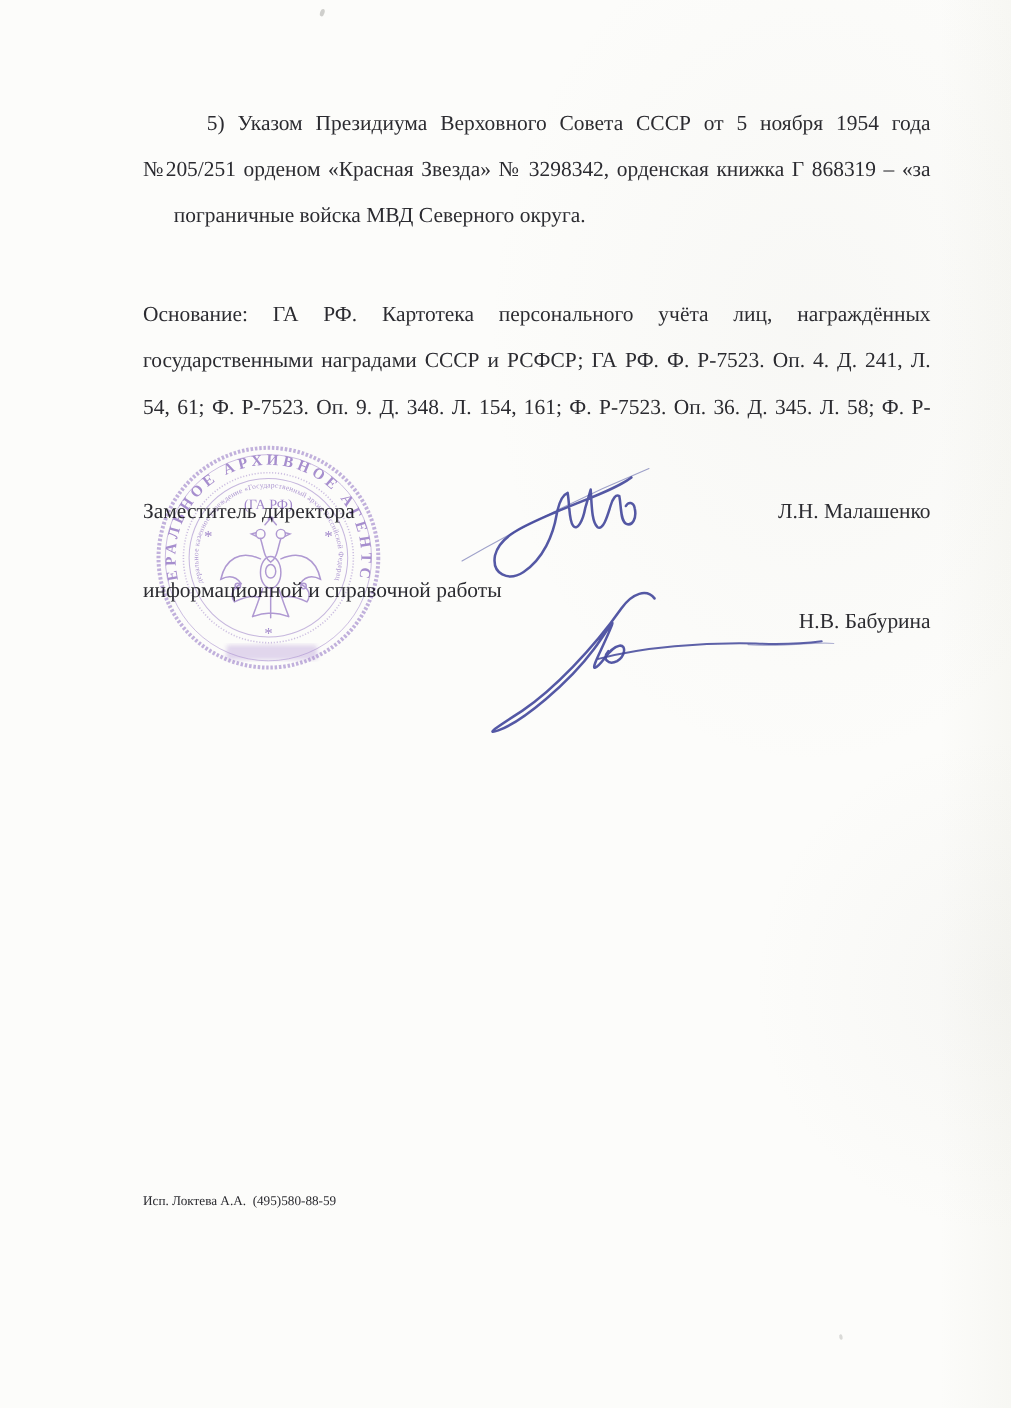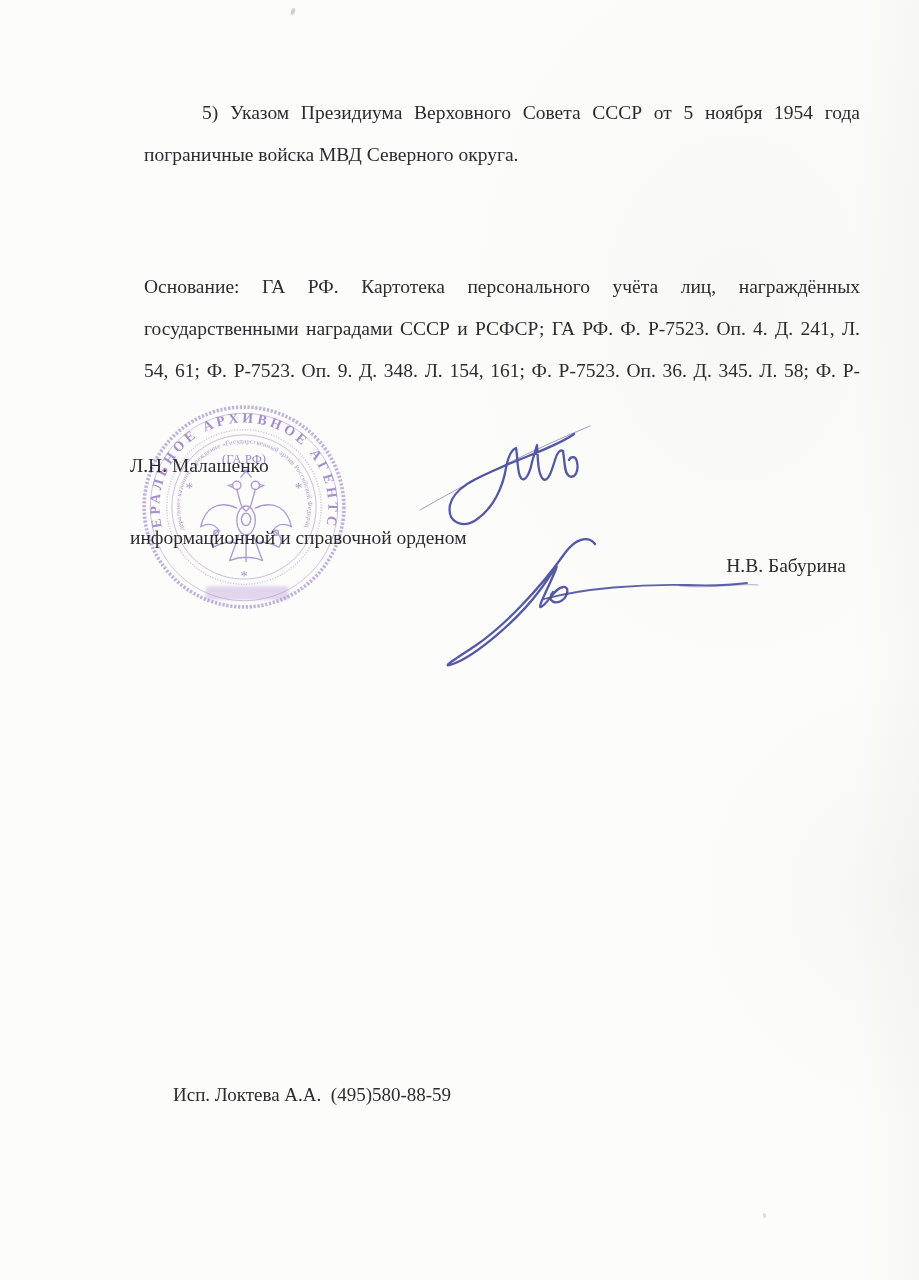--- a/index.html
+++ b/index.html
@@ -12,77 +12,79 @@
     position:absolute;inset:0;
     background:
       radial-gradient(420px 560px at 80% 24%, rgba(190,190,182,0.07), rgba(190,190,182,0) 70%),
       radial-gradient(300px 300px at 99% 70%, rgba(185,185,178,0.08), rgba(185,185,178,0) 75%),
       linear-gradient(to right,#fcfcfa 0%,#fcfcfa 93%,#f7f7f3 100%);
   }
   .speck{position:absolute;background:#9a9a94;border-radius:50%;}
   .speck.s1{left:291px;top:8px;width:4px;height:7px;opacity:.45;transform:rotate(18deg);}
   .speck.s2{left:763px;top:1213px;width:3px;height:5px;opacity:.35;transform:rotate(-12deg);}
 
-  .textblock{position:absolute;left:144px;width:716px;color:#2b2b30;}
+  .textblock{position:absolute;left:130px;width:716px;color:#2b2b30;}
   .para{font-size:19.5px;}
   .para .line{
     line-height:42px;height:42px;white-space:nowrap;
     text-align:justify;text-align-last:justify;
   }
-  .para .line.left{text-align-last:left;}
+  .para .line.left{text-align-last:left;margin-left:28px;}
   .para .line.indent{padding-left:58px;}
   #para-award{top:92px;}
   #para-basis{top:266px;}
   .ulabel{text-underline-offset:3px;text-decoration-thickness:1px;}
 
   .sigrow{position:absolute;left:130px;right:73px;color:#2b2b30;font-size:19.5px;line-height:28px;}
   #sigrow1{top:452px;display:flex;justify-content:space-between;}
   #sigrow2-title{top:524px;}
   #sigrow2-name{position:absolute;right:73px;top:552px;color:#2b2b30;font-size:19.5px;line-height:28px;text-align:right;}
 
   #footer-line{
     position:absolute;left:130px;top:1084px;color:#2b2b30;
-    font-size:19px;white-space:pre;margin-left:43px;
+    font-size:12px;white-space:pre;
   }
 
   .stamp{
     position:absolute;left:141px;top:404px;width:206px;height:206px;
     mix-blend-mode:multiply;opacity:.92;
   }
   .sig-svg{position:absolute;mix-blend-mode:multiply;}
   #sig1{left:408px;top:412px;width:240px;height:140px;}
   #sig2{left:425px;top:530px;width:335px;height:150px;}
 </style>
 </head>
 <body>
 
 <div class="page">
 
   <div class="speck s1"></div>
   <div class="speck s2"></div>
 
   <div class="textblock para" id="para-award">
     <div class="line indent">5)  Указом Президиума Верховного Совета СССР  от  5 ноября 1954 года</div>
+    <div class="line">№205/251 орденом «Красная Звезда» № 3298342, орденская книжка  Г 868319  – «за</div>
     <div class="line left">пограничные войска МВД Северного округа.</div>
   </div>
 
   <div class="textblock para" id="para-basis">
     <div class="line">
       <span class="ulabel">Основание</span><span>: ГА РФ. Картотека персонального учёта лиц, награждённых</span>
     </div>
     <div class="line">государственными наградами СССР и РСФСР; ГА РФ. Ф. Р-7523. Оп. 4. Д. 241, Л.</div>
     <div class="line">54, 61; Ф. Р-7523. Оп. 9. Д. 348. Л. 154, 161; Ф. Р-7523. Оп. 36. Д. 345. Л. 58; Ф. Р-</div>
   </div>
 
   <div class="sigrow" id="sigrow1">
+    <span>Заместитель директора</span>
     <span>Л.Н. Малашенко</span>
   </div>
 
   <div class="sigrow" id="sigrow2-title">
-    <div>информационной и справочной орденом</div>
+    <div>информационной и справочной работы</div>
   </div>
   <div id="sigrow2-name">Н.В. Бабурина</div>
 
   <svg class="stamp" viewBox="0 0 200 200" aria-hidden="true">
     <defs>
       <path id="outerArc" d="M 20.8 121.2 A 82 82 0 1 1 179.2 121.2" fill="none"></path>
       <path id="innerArc" d="M 41.7 121.2 A 62 62 0 1 1 158.3 121.2" fill="none"></path>
       <filter id="blur06">
           <feGaussianBlur stdDeviation="0.6"></feGaussianBlur>
         </filter>

